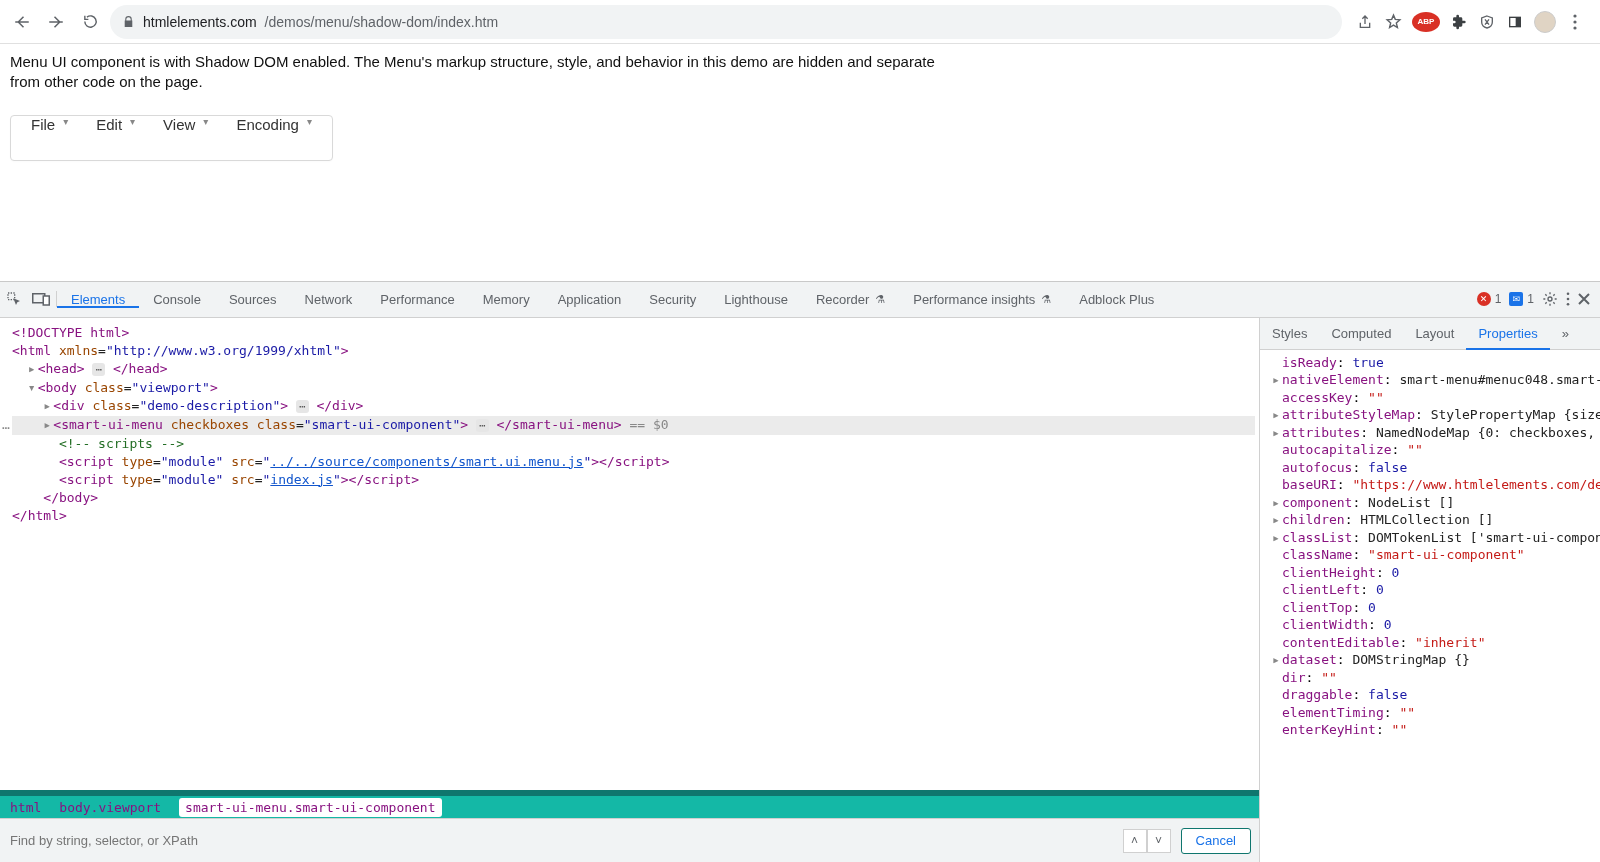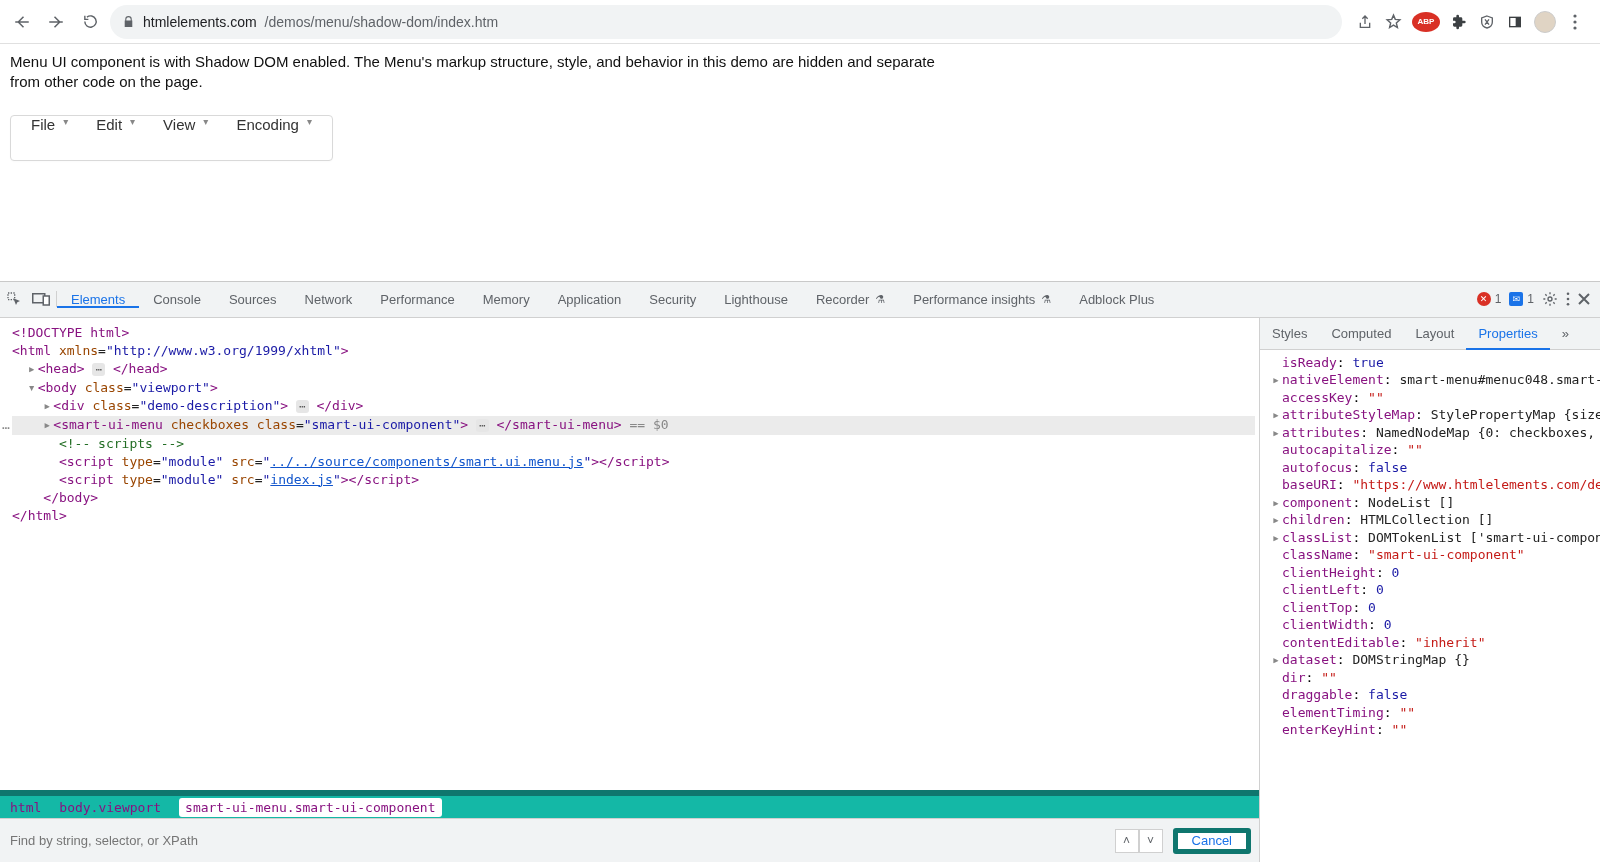--- a/index.html
+++ b/index.html
@@ -53,21 +53,21 @@
   .selrow::before { content:"…"; position:absolute; left:-10px; color:#888; }
   .ell { background:#e6e6e6; color:#555; border-radius:3px; padding:0 3px; font-size:11px; }
 
   .crumbs { height:28px; border-top:6px solid #0f766e; display:flex; align-items:center; padding:0 10px; gap:18px; font-size:13px; font-family: Menlo, Consolas, monospace; background:#14b8a6; }
   .crumb { color:#881280; }
   .crumb.sel { color:#881280; background:#fff; padding:2px 6px; border-radius:3px; }
 
   .find { height:44px; border-top:1px solid #d0d0d0; display:flex; align-items:center; background:#f1f3f4; }
   .find input { flex:1; height:24px; border:none; background:transparent; padding:0 10px; font-size:13px; outline:none; }
   .find .fbtn { width:24px; height:24px; display:flex; align-items:center; justify-content:center; color:#5f6368; border:1px solid #d0d0d0; background:#fff; font-size:12px; }
-  .find .cancel { padding:0 14px; color:#1a73e8; font-size:13px; margin:0 8px 0 10px; height:26px; background:#fff; border:5px solid #0f766e; border-radius:3px; display:flex; align-items:center; }
+  .find .cancel { padding:0 14px; color:#1a73e8; font-size:13px; margin:0 8px 0 10px; height:26px; background:#fff; border:1px solid #0f766e; border-radius:3px; display:flex; align-items:center; }
 
   .dt-right { width:340px; display:flex; flex-direction:column; min-width:0; }
   .rtabs { height:32px; border-bottom:1px solid #d0d0d0; display:flex; align-items:stretch; font-size:13px; background:#f1f3f4; color:#5f6368; }
   .rtab { padding:0 12px; display:flex; align-items:center; position:relative; }
   .rtab.active { color:#1a73e8; }
   .rtab.active::after { content:""; position:absolute; left:0; right:0; bottom:-1px; height:2px; background:#1a73e8; }
   .rfilter { height:30px; border-bottom:1px solid #e4e4e4; display:flex; align-items:center; padding:0 8px; gap:8px; font-size:12px; color:#5f6368; }
   .rfilter input { border:none; outline:none; font-size:12px; color:#5f6368; flex:1; background:transparent; }
   .props { flex:1; overflow:auto; padding:4px 0 4px 4px; font-family: Menlo, Consolas, monospace; font-size:13px; line-height:17.5px; }
   .prow { white-space:nowrap; padding-left:8px; }

